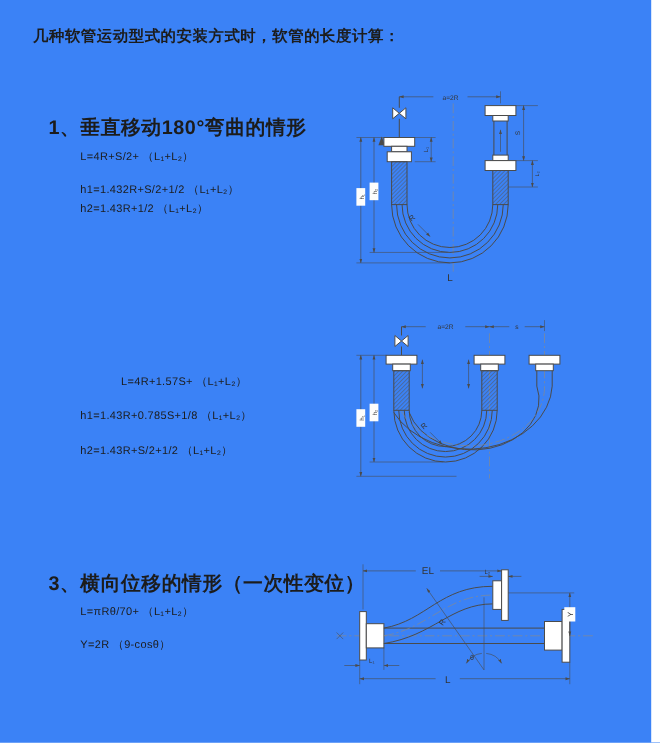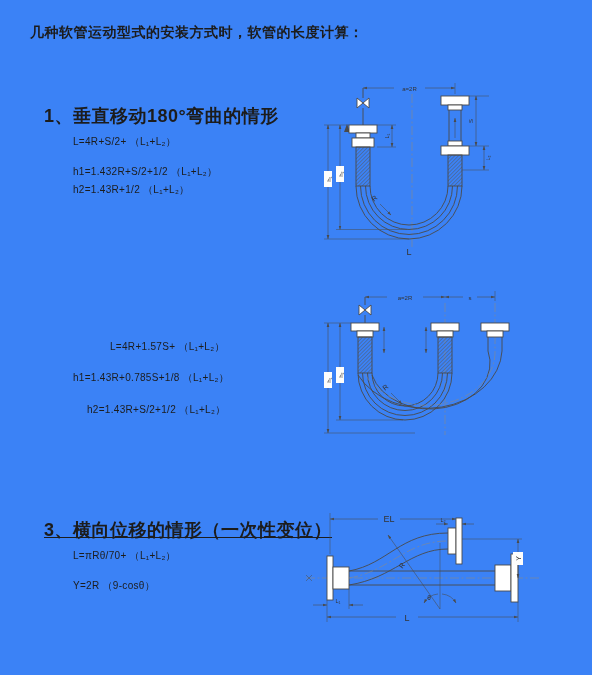--- a/index.html
+++ b/index.html
@@ -115,21 +115,21 @@
     <g>
       <text font-size="7" text-anchor="middle" transform="translate(61,122) rotate(-40)">R</text>
       <line class="dim" x1="65" y1="126" x2="76" y2="137" marker-end="url(#d1a)"></line>
     </g>
 
     <text x="94" y="177" font-size="9" text-anchor="middle">L</text>
   </svg>
 
   <div class="formula" style="left:73px;top:340px;margin-left:37px;">L=4R+1.57S+ （L₁+L₂）</div>
   <div class="formula" style="left:73px;top:371px;">h1=1.43R+0.785S+1/8 （L₁+L₂）</div>
-  <div class="formula" style="left:87px;top:403px;">h2=1.43R+S/2+1/2 （L₁+L₂）</div>
+  <div class="formula" style="left:73px;top:403px;">h2=1.43R+S/2+1/2 （L₁+L₂）</div>
 
   <svg style="left:315px;top:285px;" width="280" height="165" viewBox="0 0 280 165">
     <defs>
       <marker id="d2a" viewBox="0 0 10 10" refX="9.5" refY="5" markerWidth="7.5" markerHeight="7.5" orient="auto-start-reverse">
         <path d="M0,1.8 L10,5 L0,8.2 z" fill="#4a4a4a"></path>
       </marker>
       <pattern id="d2h" width="2.6" height="2.6" patternUnits="userSpaceOnUse" patternTransform="rotate(45)">
         <line x1="0" y1="0" x2="0" y2="2.6" stroke="#555" stroke-width="0.9"></line>
       </pattern>
     </defs>
@@ -200,21 +200,21 @@
       <rect class="whitebg" x="21" y="82" width="8" height="16"></rect>
       <text font-size="5.5" text-anchor="middle" transform="translate(27.5,90) rotate(-90)">h₂</text>
     </g>
 
     <g>
       <text font-size="7" text-anchor="middle" transform="translate(72,104) rotate(-40)">R</text>
       <line class="dim" x1="76" y1="108" x2="87" y2="119" marker-end="url(#d2a)"></line>
     </g>
   </svg>
 
-  <div class="heading" style="left:44px;top:518px;text-decoration:underline;">3、横向位移的情形（一次性变位）</div>
+  <div class="heading" style="left:44px;top:518px;">3、横向位移的情形（一次性变位）</div>
   <div class="formula" style="left:73px;top:549px;">L=πRθ/70+ （L₁+L₂）</div>
   <div class="formula" style="left:73px;top:579px;">Y=2R （9-cosθ）</div>
 
   <svg style="left:300px;top:505px;" width="300" height="140" viewBox="0 0 300 140">
     <defs>
       <marker id="d3a" viewBox="0 0 10 10" refX="9.5" refY="5" markerWidth="7.5" markerHeight="7.5" orient="auto-start-reverse">
         <path d="M0,1.8 L10,5 L0,8.2 z" fill="#4a4a4a"></path>
       </marker>
     </defs>
 

